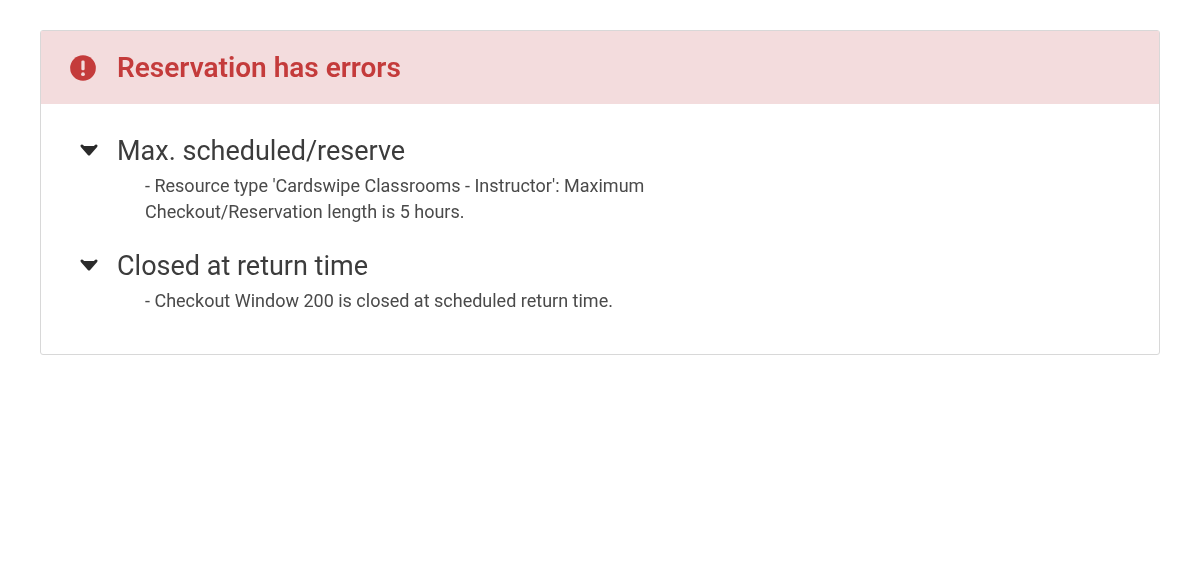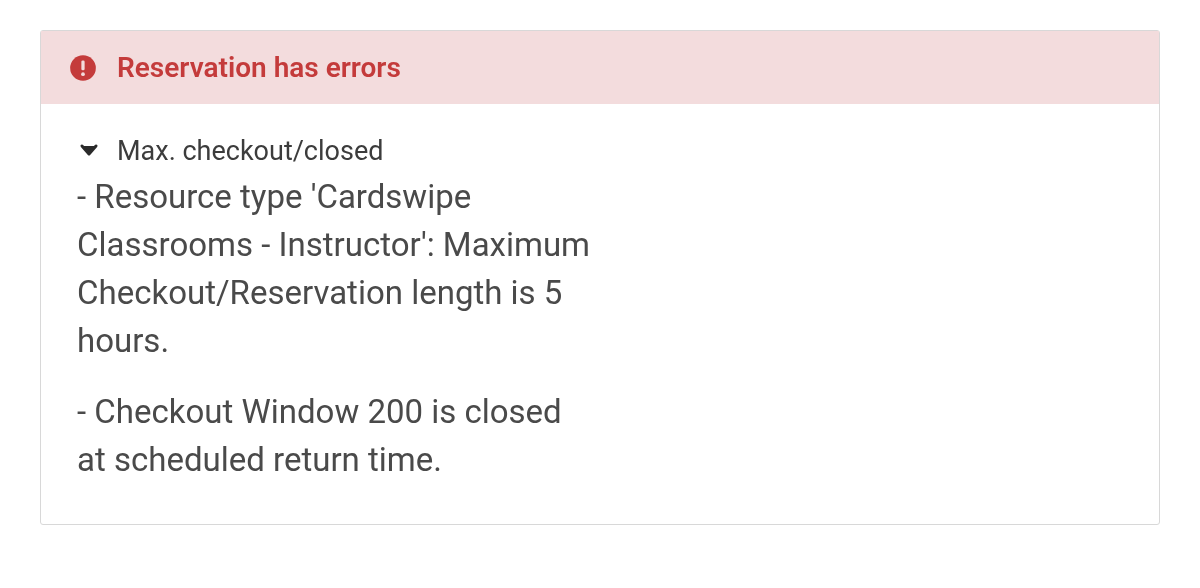--- a/index.html
+++ b/index.html
@@ -69,23 +69,24 @@
       display: block;
     }
     .error-item-title {
       color: #3c3c3c;
       font-size: 27px;
       font-weight: 400;
       line-height: 1.3;
     }
     .error-item-detail {
       color: #4a4a4a;
-      font-size: 33px;
+      font-size: 18px;
       font-weight: 400;
       line-height: 1.45;
+      margin-left: 68px;
       margin-top: 4px;
       max-width: 520px;
     }
   </style>
 </head>
 <body>
 
 <div class="error-panel">
 
   <div class="error-header">
@@ -101,24 +102,32 @@
 
   <div class="error-body">
 
     <div class="error-item">
       <div class="error-item-header">
         <span class="chevron">
           <svg viewBox="0 0 24 24" fill="none">
             <path d="M5 8 L12 16 L19 8" stroke="#2b2b2b" stroke-width="3" stroke-linecap="round" stroke-linejoin="round" fill="#2b2b2b"></path>
           </svg>
         </span>
-        <span class="error-item-title">Max. checkout/closed</span>
+        <span class="error-item-title">Max. scheduled/reserve</span>
       </div>
       <div class="error-item-detail">- Resource type 'Cardswipe Classrooms - Instructor': Maximum Checkout/Reservation length is 5 hours.</div>
     </div>
 
     <div class="error-item">
+      <div class="error-item-header">
+        <span class="chevron">
+          <svg viewBox="0 0 24 24" fill="none">
+            <path d="M5 8 L12 16 L19 8" stroke="#2b2b2b" stroke-width="3" stroke-linecap="round" stroke-linejoin="round" fill="#2b2b2b"></path>
+          </svg>
+        </span>
+        <span class="error-item-title">Closed at return time</span>
+      </div>
       <div class="error-item-detail">- Checkout Window 200 is closed at scheduled return time.</div>
     </div>
 
   </div>
 
 </div>
 
 </body></html>

